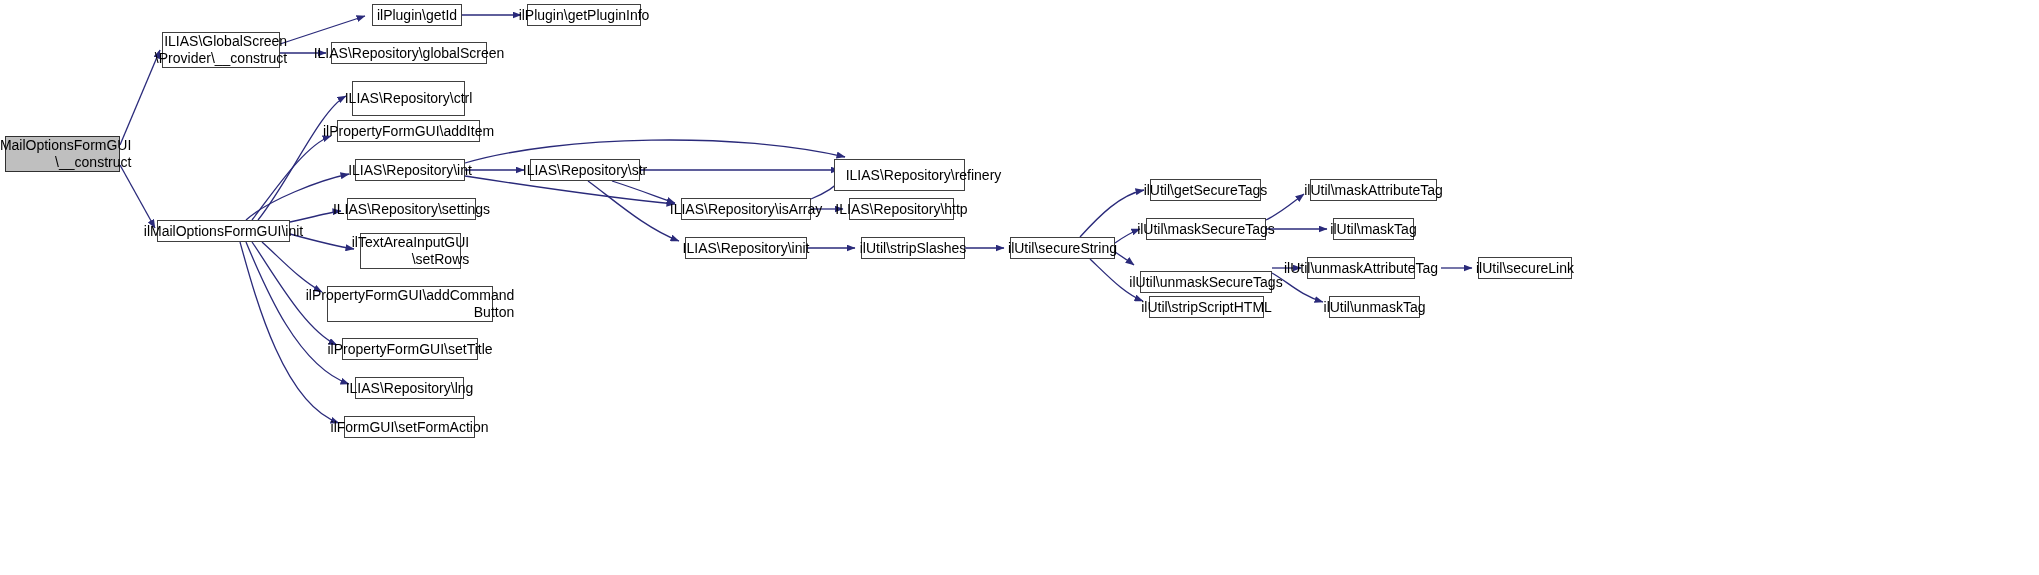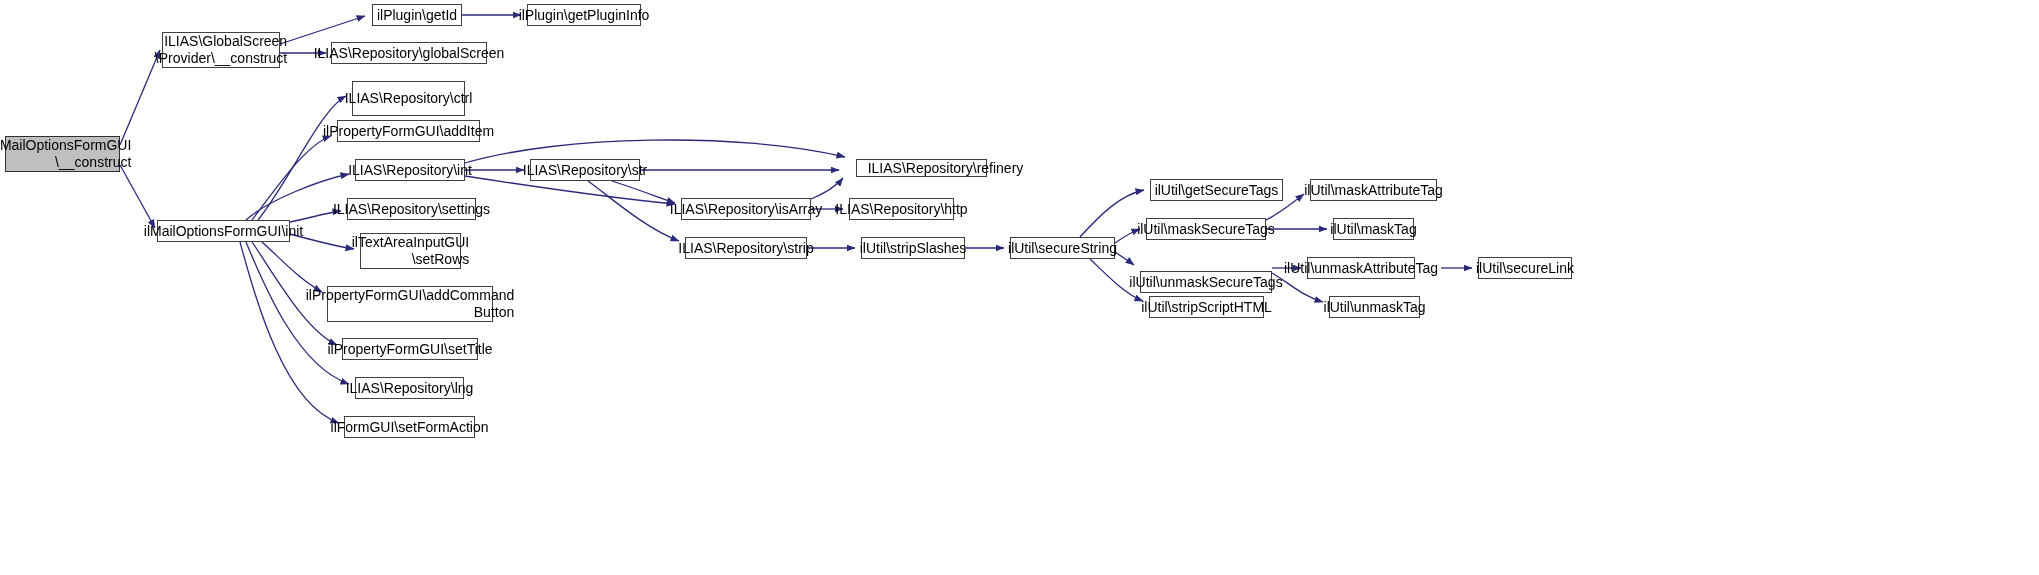--- a/index.html
+++ b/index.html
@@ -95,27 +95,27 @@
       <div class="node" style="left: 355px; top: 159px; width: 110px; height: 22px;">ILIAS\Repository\int</div>
       <div class="node" style="left: 347px; top: 198px; width: 129px; height: 22px;">ILIAS\Repository\settings</div>
       <div class="node" style="left: 360px; top: 233px; width: 101px; height: 36px;">ilTextAreaInputGUI
 \setRows</div>
       <div class="node" style="left: 327px; top: 286px; width: 166px; height: 36px;">ilPropertyFormGUI\addCommand
 Button</div>
       <div class="node" style="left: 342px; top: 338px; width: 136px; height: 22px;">ilPropertyFormGUI\setTitle</div>
       <div class="node" style="left: 355px; top: 377px; width: 109px; height: 22px;">ILIAS\Repository\lng</div>
       <div class="node" style="left: 344px; top: 416px; width: 131px; height: 22px;">ilFormGUI\setFormAction</div>
       <div class="node" style="left: 530px; top: 159px; width: 110px; height: 22px;">ILIAS\Repository\str</div>
-      <div class="node" style="left: 856px; top: 159px; width: 131px; height: 18px; padding-left: 48px;">ILIAS\Repository\refinery</div>
+      <div class="node" style="left: 834px; top: 159px; width: 131px; height: 32px; padding-left: 48px;">ILIAS\Repository\refinery</div>
       <div class="node" style="left: 681px; top: 198px; width: 130px; height: 22px;">ILIAS\Repository\isArray</div>
       <div class="node" style="left: 849px; top: 198px; width: 105px; height: 22px;">ILIAS\Repository\http</div>
-      <div class="node" style="left: 685px; top: 237px; width: 122px; height: 22px;">ILIAS\Repository\strip</div>
+      <div class="node" style="left: 685px; top: 237px; width: 122px; height: 22px;">ILIAS\Repository\init</div>
       <div class="node" style="left: 861px; top: 237px; width: 104px; height: 22px;">ilUtil\stripSlashes</div>
       <div class="node" style="left: 1010px; top: 237px; width: 105px; height: 22px;">ilUtil\secureString</div>
-      <div class="node" style="left: 1150px; top: 179px; width: 133px; height: 22px;">ilUtil\getSecureTags</div>
+      <div class="node" style="left: 1150px; top: 179px; width: 111px; height: 22px;">ilUtil\getSecureTags</div>
       <div class="node" style="left: 1146px; top: 218px; width: 120px; height: 22px;">ilUtil\maskSecureTags</div>
       <div class="node" style="left: 1140px; top: 271px; width: 132px; height: 22px;">ilUtil\unmaskSecureTags</div>
       <div class="node" style="left: 1149px; top: 296px; width: 115px; height: 22px;">ilUtil\stripScriptHTML</div>
       <div class="node" style="left: 1310px; top: 179px; width: 127px; height: 22px;">ilUtil\maskAttributeTag</div>
       <div class="node" style="left: 1333px; top: 218px; width: 81px; height: 22px;">ilUtil\maskTag</div>
       <div class="node" style="left: 1307px; top: 257px; width: 108px; height: 22px;">ilUtil\unmaskAttributeTag</div>
       <div class="node" style="left: 1329px; top: 296px; width: 91px; height: 22px;">ilUtil\unmaskTag</div>
       <div class="node" style="left: 1478px; top: 257px; width: 94px; height: 22px;">ilUtil\secureLink</div>
     </div>
 

